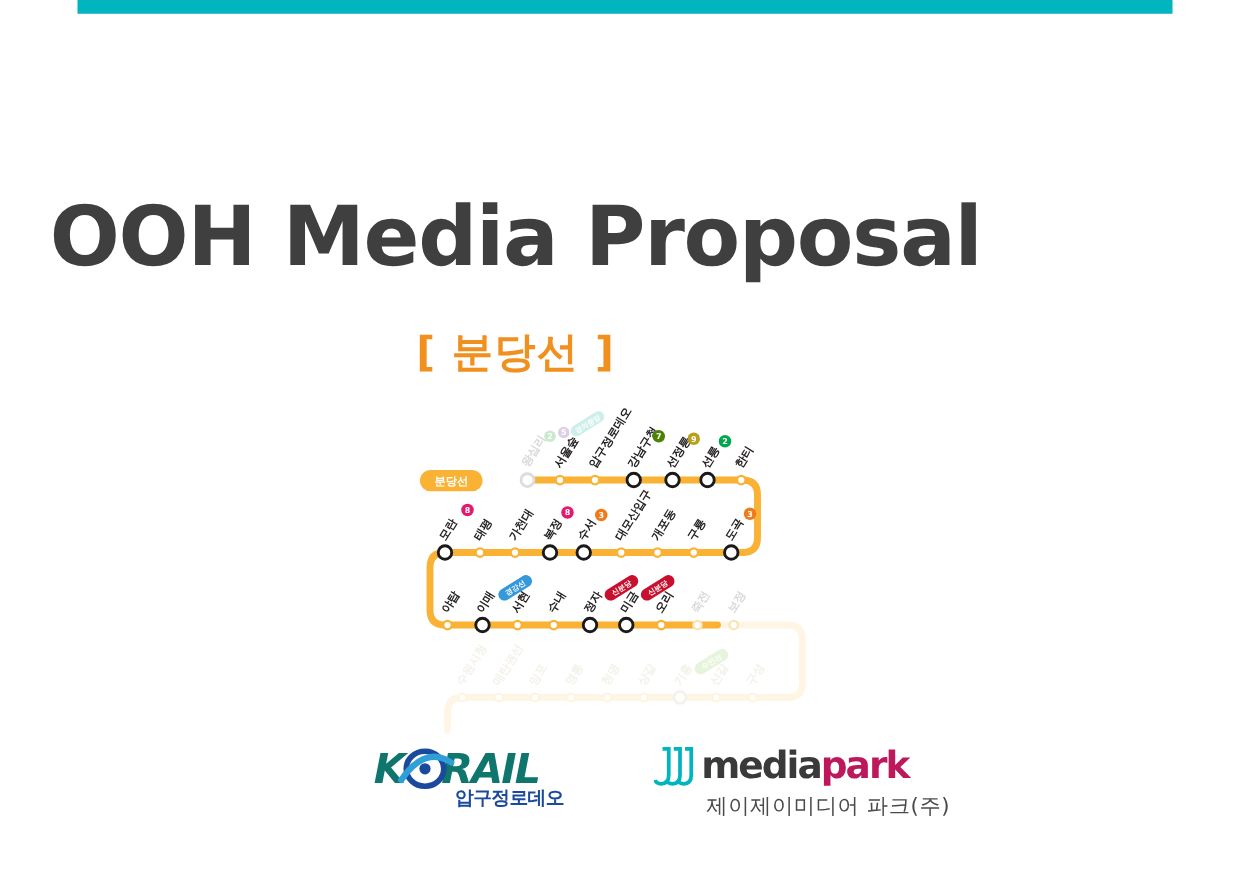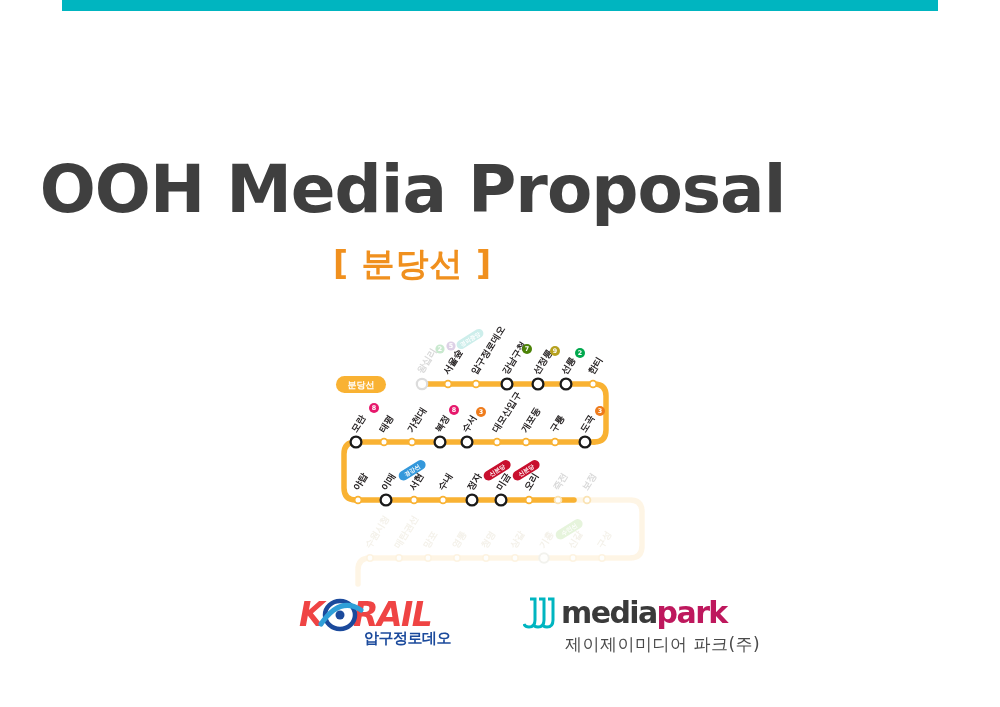--- a/index.html
+++ b/index.html
@@ -24,21 +24,21 @@
   }
   #main-title{
     font-size:66px;
     font-weight:bold;
     color:#3f3f3f;
     letter-spacing:-1px;
     line-height:1.05;
     font-family:"DejaVu Sans", sans-serif;
   }
   #sub-title{
-    margin-top:18px;
+    margin-top:36px;
     font-size:33px;
     font-weight:bold;
     color:#f0901e;
     letter-spacing:1px;
     font-family:"DejaVu Sans", sans-serif;
   }
 
   
   #map-wrap{
     position:absolute;
@@ -73,21 +73,21 @@
     position:absolute;
     left:0; top:598px; width:1000px;
     display:flex; justify-content:center; align-items:flex-start; gap:72px;
   }
   .logo-unit{ text-align:center; position:relative; }
 
   #korail-logo{ width:150px; height:58px; position:relative; }
   #korail-wordmark{
     font-family:"DejaVu Sans", sans-serif;
     font-size:33px; font-weight:bold; font-style:italic;
-    color:#ef4444; letter-spacing:-1.5px; line-height:1;
+    color:#0f766e; letter-spacing:-1.5px; line-height:1;
     position:absolute; left:0; top:0;
   }
   #korail-sub{
     position:absolute; right:-2px; top:31px;
     font-family:"DejaVu Sans", sans-serif;
     font-size:15px; font-weight:bold; color:#1b4a9c;
     letter-spacing:-0.5px;
   }
 
   #mediapark-logo{ width:180px; height:58px; position:relative; }

